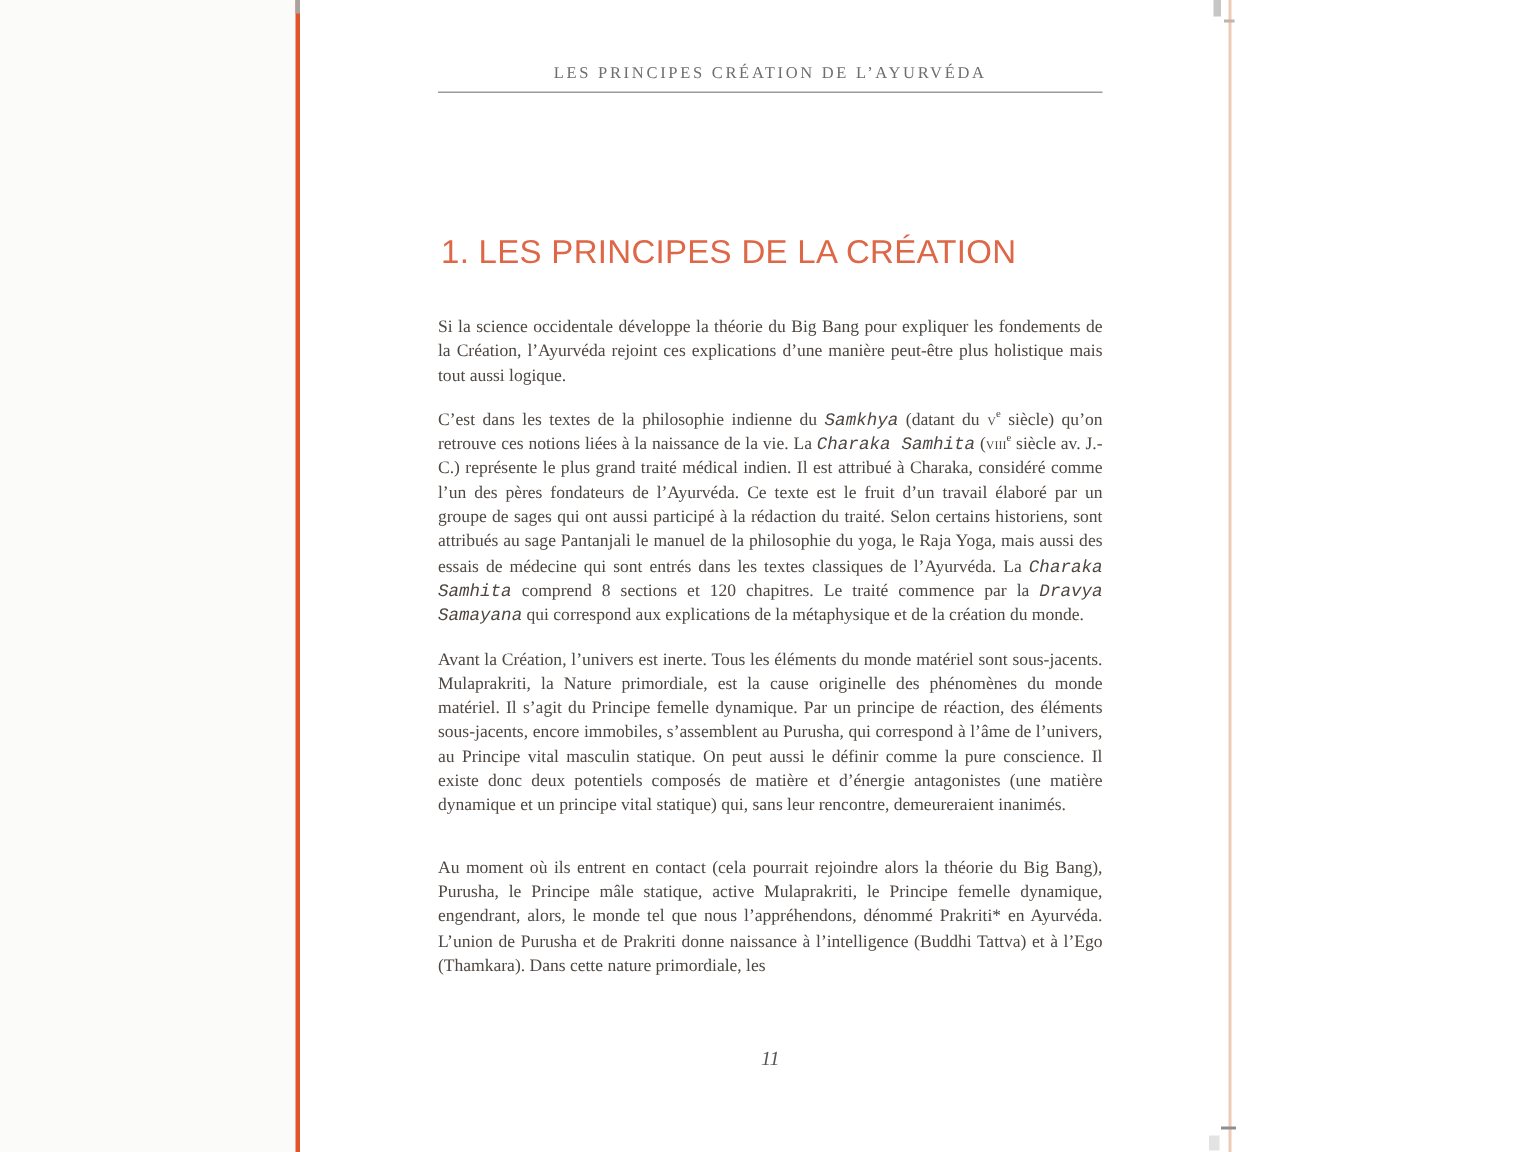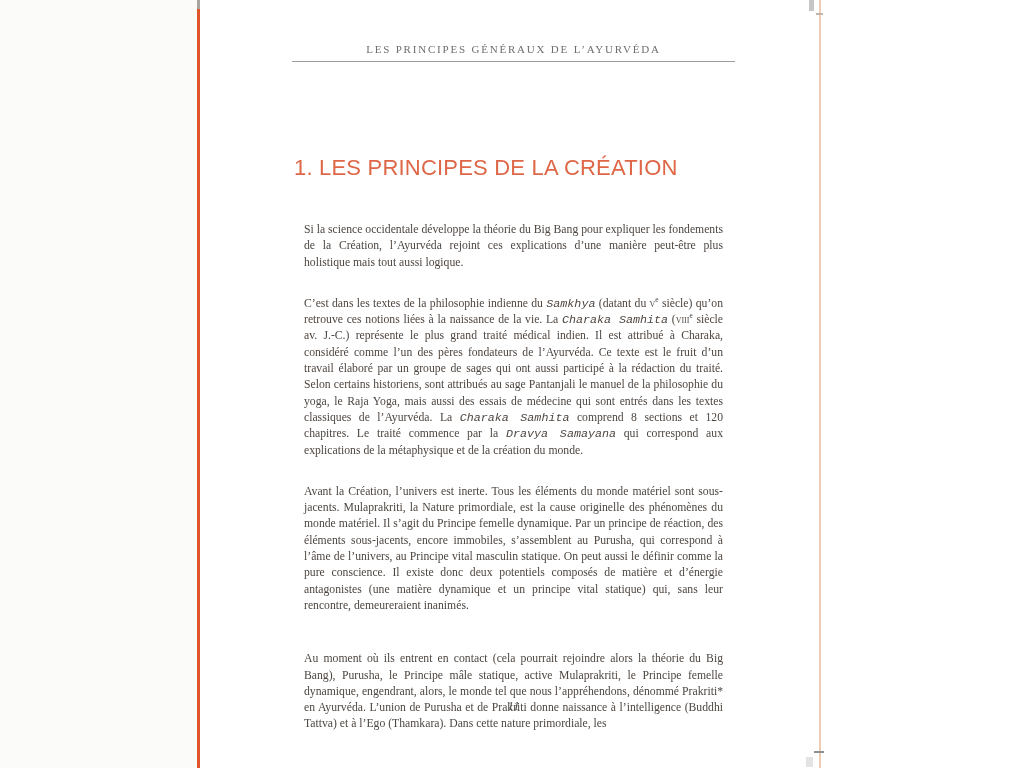--- a/index.html
+++ b/index.html
@@ -45,21 +45,21 @@
   }
   .chapter-heading{
     position:absolute;left:2px;top:155px;width:440px;margin:0;
     font-family:"Liberation Sans",sans-serif;font-weight:normal;
     font-size:22px;letter-spacing:0.2px;color:#de6747;white-space:nowrap;
   }
   .paragraphs{
     position:absolute;left:0;top:210px;width:443px;
   }
   .paragraphs p{
-    margin:12px;padding:0 0 13px 0;
+    margin:0;padding:0 0 13px 0;
     font-family:"Liberation Serif",serif;font-size:11.7px;line-height:16.3px;
     color:#4e4640;text-align:justify;
   }
   .paragraphs p.spaced{padding-top:12px;}
   .it{font-style:italic;font-family:Liberation Mono, monospace;}
   .sc{font-variant:small-caps;}
   .sup{vertical-align:super;font-size:0.62em;line-height:0;}
   .page-number{
     position:absolute;left:0;top:698px;width:443px;text-align:center;
     font-family:"Liberation Serif",serif;font-style:italic;font-size:13.5px;
@@ -76,21 +76,21 @@
   <div class="spine-cap"></div>
 
   <div class="page-edge-line"></div>
   <div class="mark-top"></div>
   <div class="mark-top-dash"></div>
   <div class="mark-bottom-dash"></div>
   <div class="mark-bottom-rect"></div>
 
   <div class="content">
 
-    <div class="running-head">LES PRINCIPES GÉNÉRAUX DE L’AYURVÉDA</div>
+    <div class="running-head">LES PRINCIPES CRÉATION DE L’AYURVÉDA</div>
 
     <div class="head-rule"></div>
 
     <h1 class="chapter-heading">1. LES PRINCIPES DE LA CRÉATION</h1>
 
     <div class="paragraphs">
         <p><span>Si la science occidentale développe la théorie du Big Bang pour expliquer les fondements de la Création, l’Ayurvéda rejoint ces explications d’une manière peut-être plus holistique mais tout aussi logique.</span></p>
         <p><span>C’est dans les textes de la philosophie indienne du </span><span class="it">Samkhya</span><span> (datant du </span><span class="sc">v</span><span class="sup">e</span><span> siècle) qu’on retrouve ces notions liées à la naissance de la vie. La </span><span class="it">Charaka Samhita</span><span> (</span><span class="sc">viii</span><span class="sup">e</span><span> siècle av. J.-C.) représente le plus grand traité médical indien. Il est attribué à Charaka, considéré comme l’un des pères fondateurs de l’Ayurvéda. Ce texte est le fruit d’un travail élaboré par un groupe de sages qui ont aussi participé à la rédaction du traité. Selon certains historiens, sont attribués au sage Pantanjali le manuel de la philosophie du yoga, le Raja Yoga, mais aussi des essais de médecine qui sont entrés dans les textes classiques de l’Ayurvéda. La </span><span class="it">Charaka Samhita</span><span> comprend 8 sections et 120 chapitres. Le traité commence par la </span><span class="it">Dravya Samayana</span><span> qui correspond aux explications de la métaphysique et de la création du monde.</span></p>
         <p><span>Avant la Création, l’univers est inerte. Tous les éléments du monde matériel sont sous-jacents. Mulaprakriti, la Nature primordiale, est la cause originelle des phénomènes du monde matériel. Il s’agit du Principe femelle dynamique. Par un principe de réaction, des éléments sous-jacents, encore immobiles, s’assemblent au Purusha, qui correspond à l’âme de l’univers, au Principe vital masculin statique. On peut aussi le définir comme la pure conscience. Il existe donc deux potentiels composés de matière et d’énergie antagonistes (une matière dynamique et un principe vital statique) qui, sans leur rencontre, demeureraient inanimés.</span></p>
         <p class="spaced"><span>Au moment où ils entrent en contact (cela pourrait rejoindre alors la théorie du Big Bang), Purusha, le Principe mâle statique, active Mulaprakriti, le Principe femelle dynamique, engendrant, alors, le monde tel que nous l’appréhendons, dénommé Prakriti* en Ayurvéda. L’union de Purusha et de Prakriti donne naissance à l’intelligence (Buddhi Tattva) et à l’Ego (Thamkara). Dans cette nature primordiale, les</span></p>

